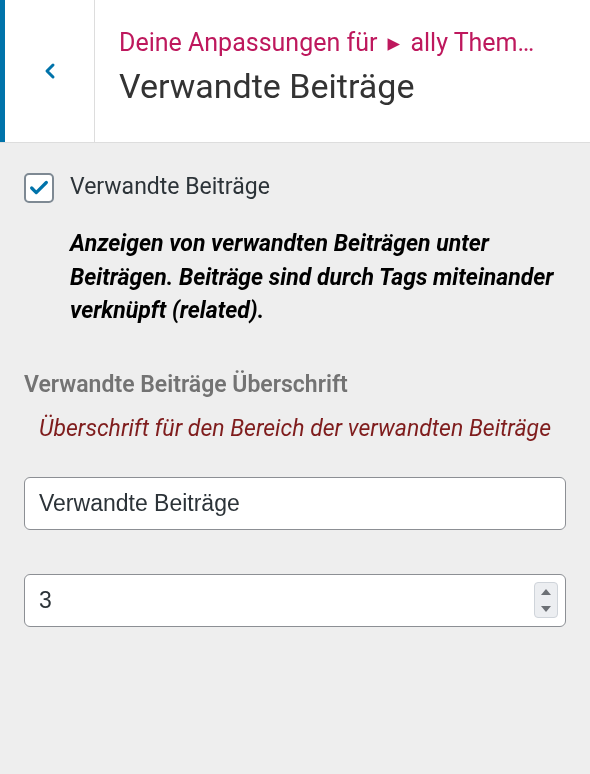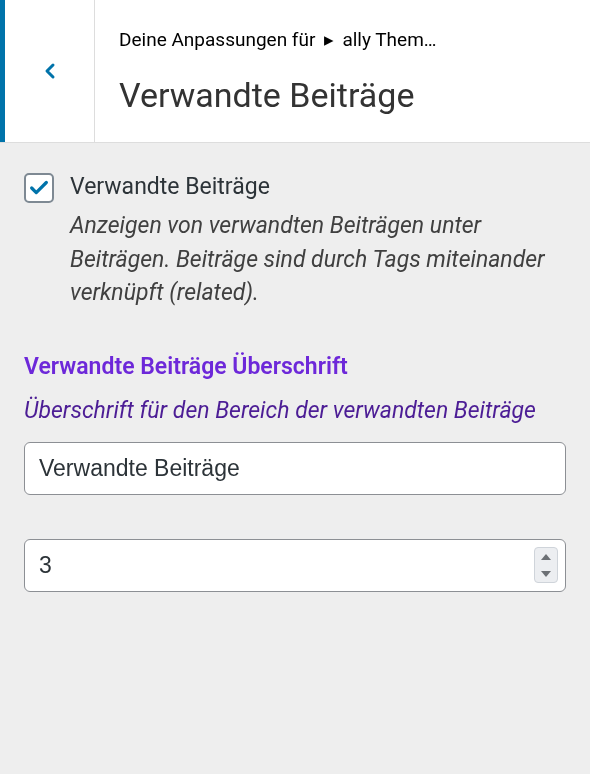--- a/index.html
+++ b/index.html
@@ -32,55 +32,56 @@
     .back-button svg {
       width: 24px;
       height: 24px;
     }
     .header-content {
       flex: 1;
       padding: 28px 24px 0 24px;
       overflow: hidden;
     }
     .breadcrumb {
-      font-size: 19px;
-      color: #000000;
+      font-size: 25px;
+      color: #be185d;
       white-space: nowrap;
       overflow: hidden;
       text-overflow: ellipsis;
-      margin-bottom: 24px;
+      margin-bottom: 9px;
     }
     .breadcrumb .sep {
       margin: 0 4px;
     }
     .page-title {
       font-size: 34px;
       font-weight: 400;
       color: #333;
       line-height: 1.2;
     }
     .content {
       padding: 28px 24px;
     }
     .control-block {
       margin-bottom: 44px;
     }
     .control-title {
       font-size: 23px;
       font-weight: 600;
-      color: #6d28d9;
+      color: #737373;
       margin-bottom: 14px;
       margin-top: 19px;
     }
     .control-desc {
       font-size: 23px;
       font-style: italic;
-      color: #4c1d95;
+      color: #7f1d1d;
       line-height: 1.45;
-      margin-bottom: 14px;
+      margin-bottom: 31px;
+      text-align: center;
     }
     .checkbox-row {
       display: flex;
       align-items: flex-start;
       gap: 16px;
     }
     .checkbox {
       width: 30px;
       height: 30px;
       border: 2px solid #7e8993;
@@ -102,23 +103,24 @@
       color: #2c3338;
       line-height: 1.4;
       cursor: pointer;
     }
     .checkbox-content {
       flex: 1;
     }
     .checkbox-content .desc {
       font-size: 23px;
       font-style: italic;
-      color: #404040;
+      color: #000000;
       line-height: 1.45;
-      margin-top: 6px;
+      margin-top: 24px;
+      font-weight: bold;
     }
     .text-input {
       width: 100%;
       padding: 12px 14px;
       font-size: 23px;
       border: 1px solid #8c8f94;
       border-radius: 6px;
       background: #fff;
       color: #2c3338;
     }

